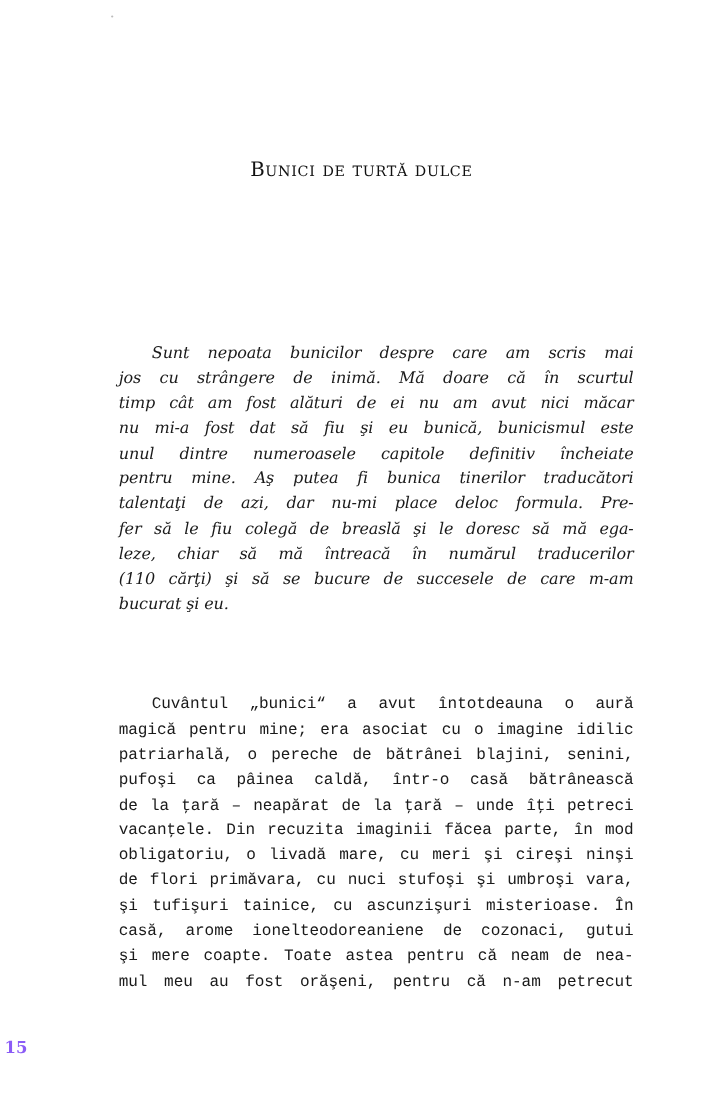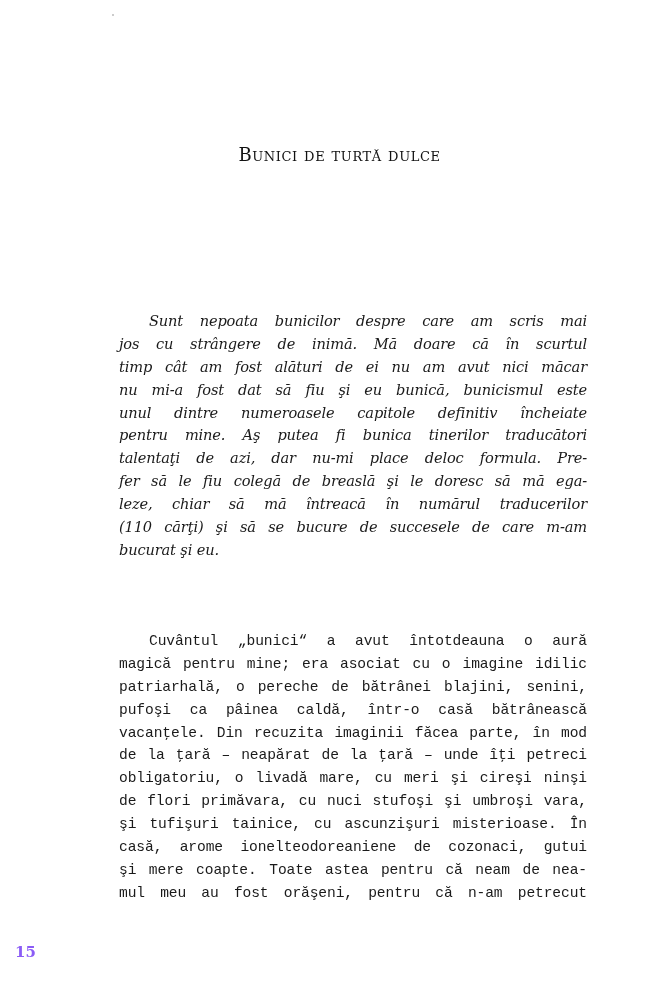--- a/index.html
+++ b/index.html
@@ -10,21 +10,21 @@
     body {
       width: 649px;
       height: 1000px;
       position: relative;
       overflow: hidden;
       font-family: "DejaVu Serif", "Liberation Serif", serif;
       color: #1a1a1a;
     }
     .page {
       position: absolute;
-      left: 15px; top: 0;
+      left: 4px; top: 0;
       width: 599px;
       height: 1000px;
     }
     .speck {
       position: absolute;
       left: 97px; top: 14px;
       width: 2px; height: 2px;
       background: #bbbbbb;
       border-radius: 1px;
     }
@@ -105,22 +105,22 @@
     <span class="line">leze, chiar să mă întreacă în numărul traducerilor</span>
     <span class="line">(110 cărţi) şi să se bucure de succesele de care m-am</span>
     <span class="line last">bucurat şi eu.</span>
   </div>
 
   <div class="block roman">
     <span class="line indent">Cuvântul „bunici“ a avut întotdeauna o aură</span>
     <span class="line">magică pentru mine; era asociat cu o imagine idilic</span>
     <span class="line">patriarhală, o pereche de bătrânei blajini, senini,</span>
     <span class="line">pufoşi ca pâinea caldă, într-o casă bătrânească</span>
+    <span class="line">de la ţară – neapărat de la ţară – unde îţi petreci</span>
     <span class="line">vacanţele. Din recuzita imaginii făcea parte, în mod</span>
-    <span class="line">de la ţară – neapărat de la ţară – unde îţi petreci</span>
     <span class="line">obligatoriu, o livadă mare, cu meri şi cireşi ninşi</span>
     <span class="line">de flori primăvara, cu nuci stufoşi şi umbroşi vara,</span>
     <span class="line">şi tufişuri tainice, cu ascunzişuri misterioase. În</span>
     <span class="line">casă, arome ionelteodoreaniene de cozonaci, gutui</span>
     <span class="line">şi mere coapte. Toate astea pentru că neam de nea-</span>
     <span class="line">mul meu au fost orăşeni, pentru că n-am petrecut</span>
   </div>
 
   <div class="page-number">15</div>
 </div>

